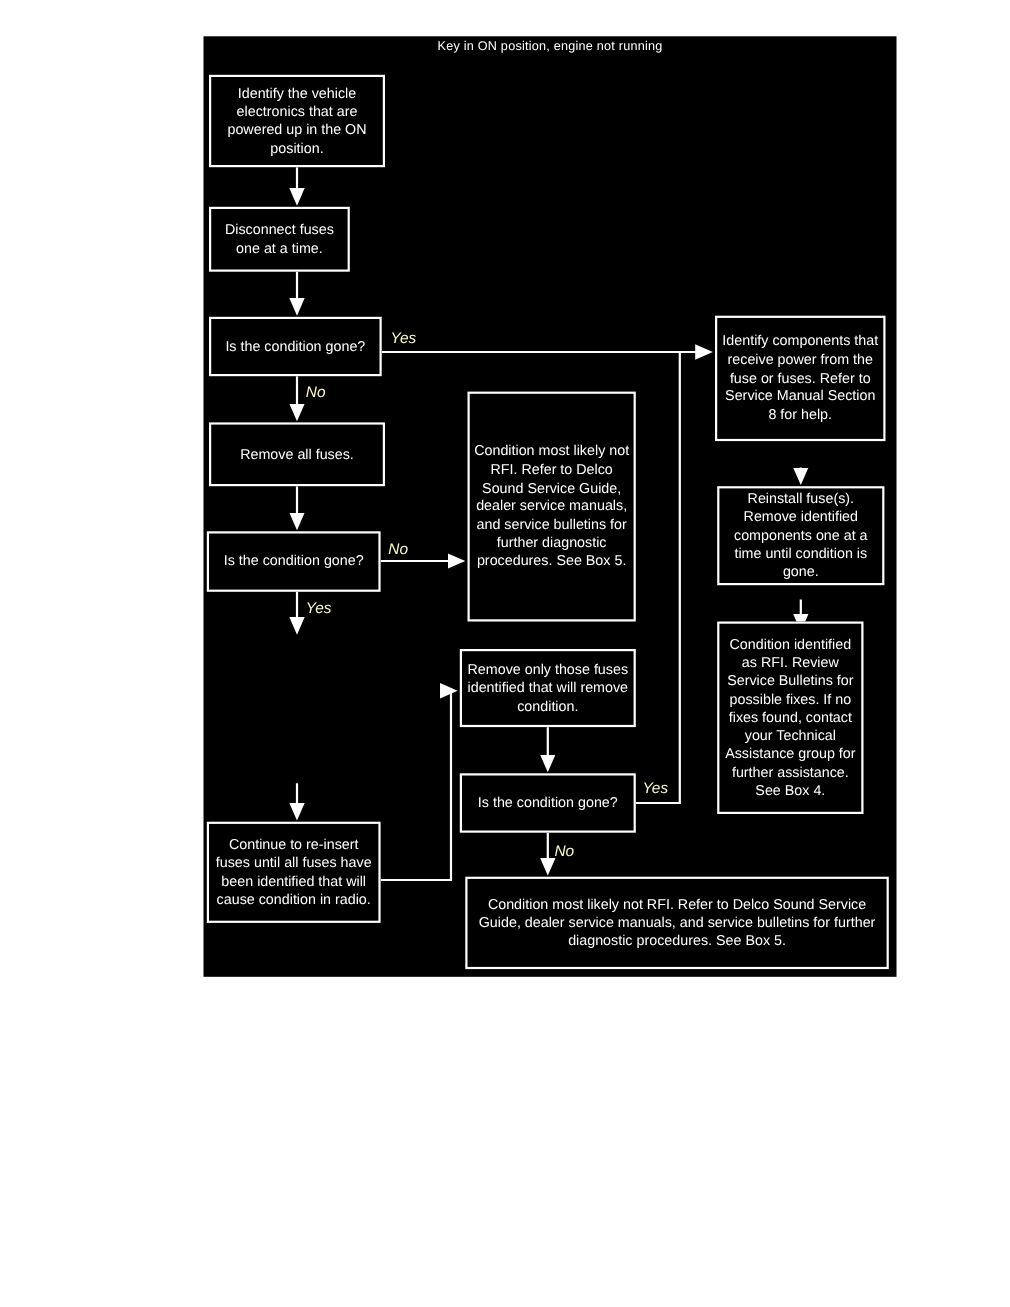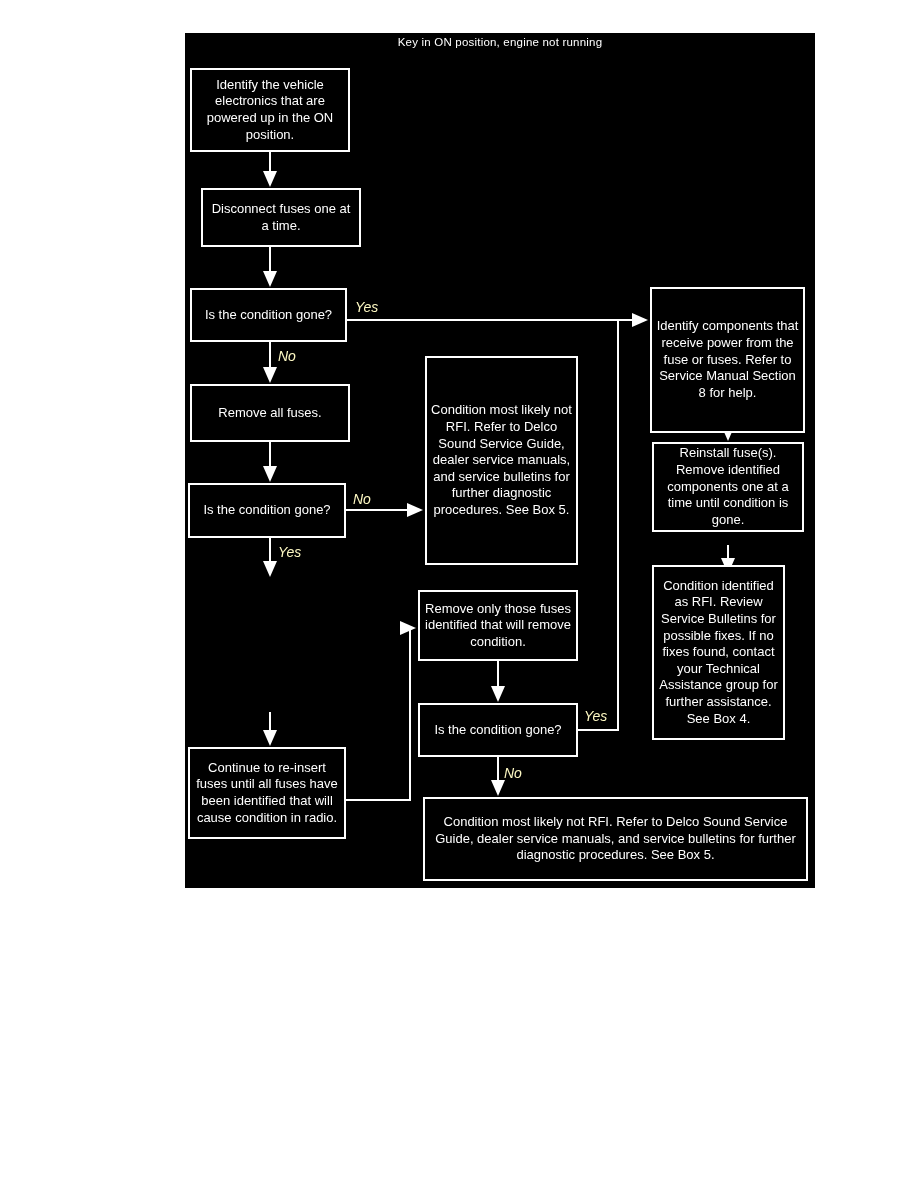--- a/index.html
+++ b/index.html
@@ -88,40 +88,40 @@
 
     <line x1="161" y1="477" x2="234" y2="477" stroke="#ffffff" stroke-width="2" marker-end="url(#ah)"></line>
 
     <polyline points="161,767 225,767 225,595 227,595" fill="none" stroke="#ffffff" stroke-width="2" marker-end="url(#ah)"></polyline>
 
     <polyline points="393,697 433,697 433,288" fill="none" stroke="#ffffff" stroke-width="2"></polyline>
   </svg>
 
   <div class="node" style="left:5px; top:35px; width:160px; height:84px;">Identify the vehicle electronics that are powered up in the ON position.</div>
 
-  <div class="node" style="left:16px; top:155px; width:160px; height:59px;">Disconnect fuses one at a time.</div>
+  <div class="node" style="left:5px; top:155px; width:128px; height:59px;">Disconnect fuses one at a time.</div>
 
   <div class="node" style="left:5px; top:255px; width:157px; height:54px;">Is the condition gone?</div>
 
   <div class="node" style="left:5px; top:351px; width:160px; height:58px;">Remove all fuses.</div>
 
   <div class="node" style="left:3px; top:450px; width:158px; height:55px;">Is the condition gone?</div>
 
 
   <div class="node" style="left:3px; top:714px; width:158px; height:92px;">Continue to re-insert fuses until all fuses have been identified that will cause condition in radio.</div>
 
   <div class="node" style="left:240px; top:323px; width:153px; height:209px;">Condition most likely not RFI.  Refer to Delco Sound Service Guide, dealer service manuals, and service bulletins for further diagnostic procedures.  See Box 5.</div>
 
   <div class="node" style="left:233px; top:557px; width:160px; height:71px;">Remove only those fuses identified that will remove condition.</div>
 
   <div class="node" style="left:233px; top:670px; width:160px; height:54px;">Is the condition gone?</div>
 
   <div class="node" style="left:238px; top:764px; width:385px; height:84px;">Condition most likely not RFI.  Refer to Delco Sound Service Guide, dealer service manuals, and service bulletins for further diagnostic procedures.  See Box 5.</div>
 
-  <div class="node" style="left:465px; top:254px; width:155px; height:146px;">Identify components that receive power from the fuse or fuses.  Refer to Service Manual Section 8 for help.</div>
+  <div class="node" style="left:465px; top:254px; width:155px; height:114px;">Identify components that receive power from the fuse or fuses.  Refer to Service Manual Section 8 for help.</div>
 
   <div class="node" style="left:467px; top:409px; width:152px; height:90px;">Reinstall fuse(s).  Remove identified components one at a time until condition is gone.</div>
 
   <div class="node" style="left:467px; top:532px; width:133px; height:175px;">Condition identified as RFI.  Review Service Bulletins for possible fixes.  If no fixes found,  contact your Technical Assistance group for further assistance.  See Box 4.</div>
 
   <div class="edge-label" style="left:170px; top:266px;">Yes</div>
   <div class="edge-label" style="left:93px; top:315px;">No</div>
   <div class="edge-label" style="left:168px; top:458px;">No</div>
   <div class="edge-label" style="left:93px; top:511px;">Yes</div>
   <div class="edge-label" style="left:399px; top:675px;">Yes</div>

